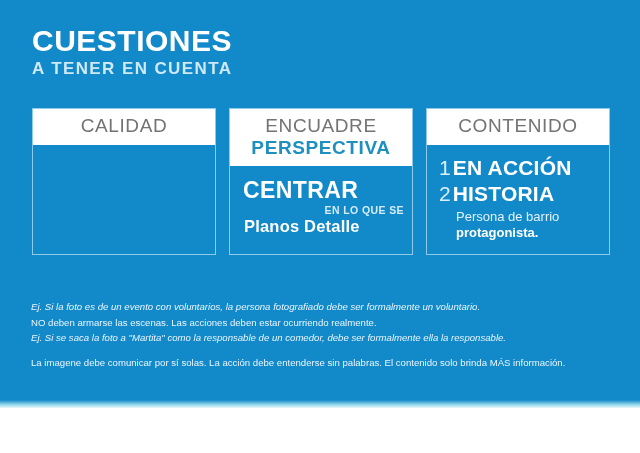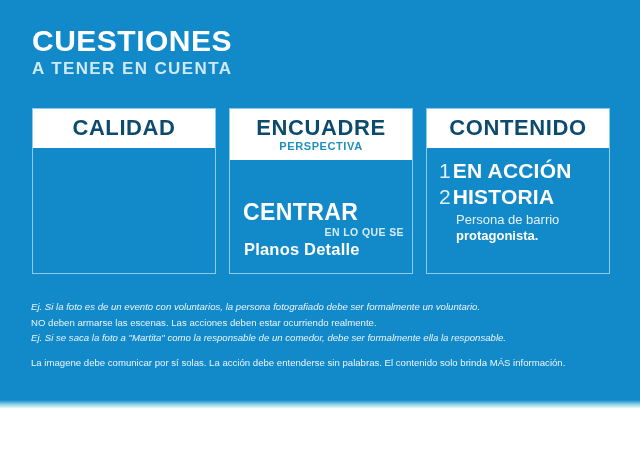--- a/index.html
+++ b/index.html
@@ -63,29 +63,29 @@
     display: flex;
     flex-direction: column;
   }
   .card-header {
     background: #ffffff;
     text-align: center;
     padding: 7px 4px 8px 4px;
   }
   .card-header .h1 {
     display: block;
-    font-size: 22px;
-    font-weight: bold;
-    color: #0c4a6e;
+    font-size: 19px;
+    font-weight: normal;
+    color: #737373;
     letter-spacing: 0.6px;
     line-height: 1.08;
   }
   .card-header .h2 {
     display: block;
-    font-size: 11px;
+    font-size: 19px;
     font-weight: bold;
     color: #1f8fc0;
     letter-spacing: 0.6px;
     line-height: 1.12;
   }
   .card-body {
     flex: 1;
     padding: 12px 8px 14px 8px;
     text-align: center;
   }
@@ -100,21 +100,20 @@
 
   
   .frame-main {
     font-size: 23px;
     font-weight: bold;
     color: #ffffff;
     letter-spacing: 0.4px;
     line-height: 1.05;
     text-align: left;
     padding-left: 5px;
-    margin-top: 28px;
   }
   .frame-sub {
     font-size: 10.5px;
     font-weight: bold;
     color: #d4ecf8;
     letter-spacing: 0.4px;
     line-height: 1.28;
     text-align: right;
     padding-left: 6px;
     margin-top: 2px;

